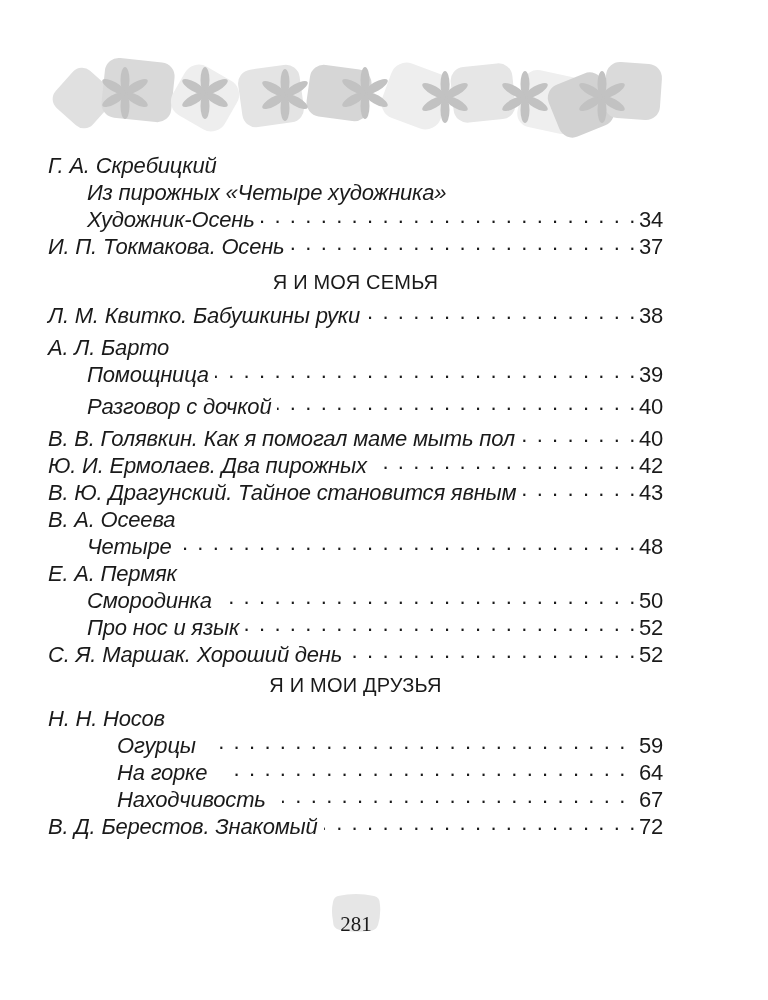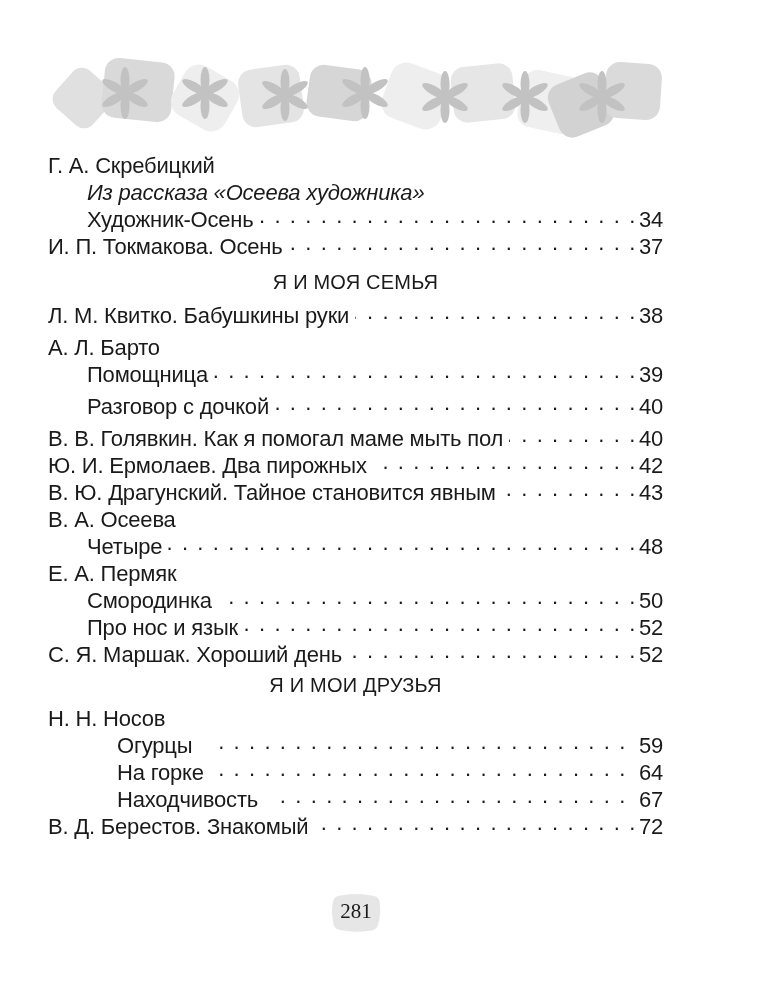--- a/index.html
+++ b/index.html
@@ -34,21 +34,21 @@
       font-size: 22px;
       line-height: 27px;
       height: 27px;
       white-space: nowrap;
       letter-spacing: -0.2px;
     }
     .row.indent1 { padding-left: 39px; }
     .row.indent2 { padding-left: 69px; gap: 10px; }
     .row.italic .title { font-style: italic; }
     .row.gap-before { margin-top: 5px; }
-    .row .title { flex: 0 0 auto; }
+    .row .title { flex: 0 0 auto; font-style: italic; }
     .row .leader {
       flex: 1 1 auto;
       overflow: hidden;
       margin: 0 2px 0 6px;
       position: relative;
       height: 20px;
     }
     .row .leader::before {
       content: ". . . . . . . . . . . . . . . . . . . . . . . . . . . . . . . . . . . . . . . . . . . . . . . . . . . . . . . . . . . . . . . . . . . . . . . . . . . . . . . . . .";
       position: absolute;
@@ -77,21 +77,21 @@
       width: 52px;
       height: 40px;
     }
     .page-number svg {
       position: absolute;
       left: 0; top: 0;
     }
     .page-number span {
       position: absolute;
       left: 0;
-      top: 6px;
+      top: 19px;
       width: 52px;
       text-align: center;
       font-family: "Liberation Serif", "DejaVu Serif", serif;
       font-size: 21px;
       color: #1a1a1a;
     }
   </style>
 </head>
 <body>
 
@@ -130,21 +130,21 @@
     </g>
   </svg>
 </div>
 
 <div class="toc">
 
   <div class="row">
     <span class="title">Г. А. Скребицкий</span>
   </div>
   <div class="row indent1 italic">
-    <span class="title">Из рассказа «Осеева художника»</span>
+    <span class="title">Из пирожных «Четыре художника»</span>
   </div>
   <div class="row indent1">
     <span class="title">Художник-Осень</span>
     <span class="leader"></span>
     <span class="page">34</span>
   </div>
   <div class="row">
     <span class="title">И. П. Токмакова. Осень</span>
     <span class="leader"></span>
     <span class="page">37</span>

